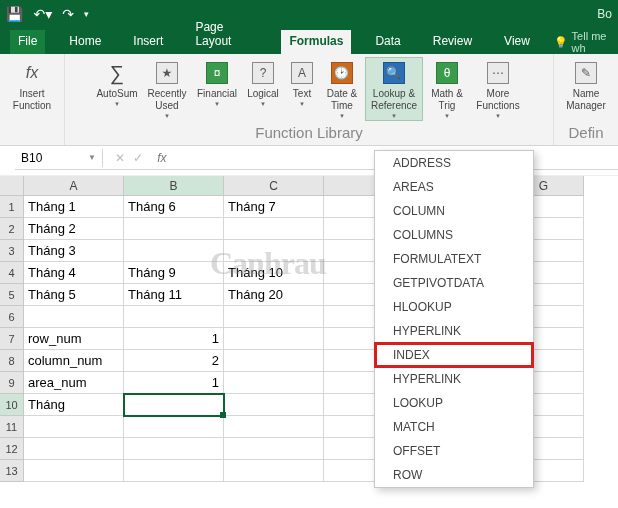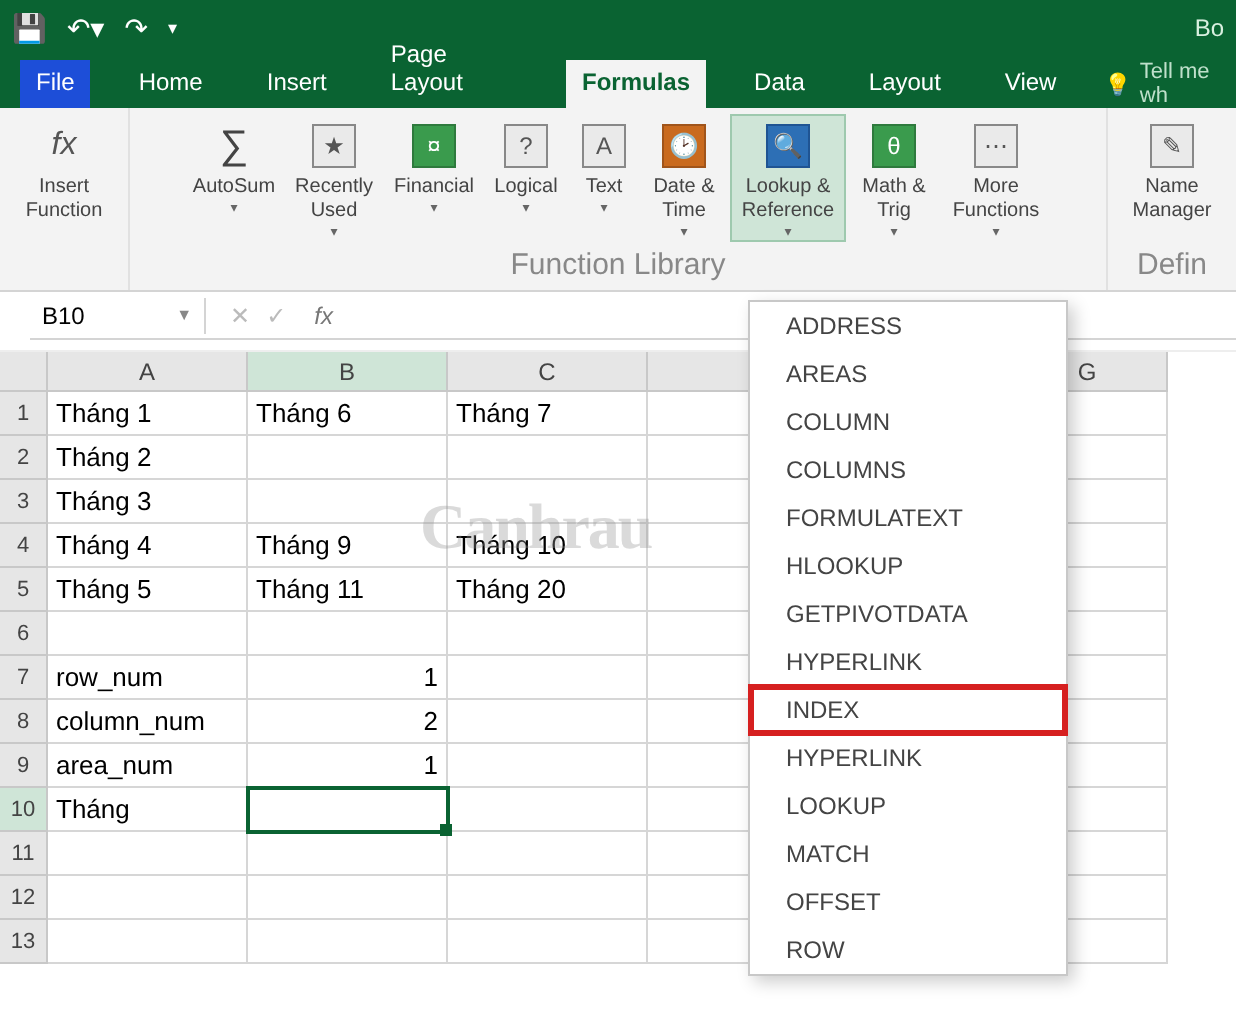--- a/index.html
+++ b/index.html
@@ -7,21 +7,21 @@
 
   
   .titlebar { background: #0a6332; height: 28px; display: flex; align-items: center; padding: 0 6px; color: #fff; }
   .titlebar .qat { display: flex; gap: 10px; align-items: center; }
   .titlebar .qat span { font-size: 14px; }
   .titlebar .doc-title { margin-left: auto; font-size: 12px; color: #d9f0e0; }
 
   
   .tabs { background: #0a6332; height: 26px; display: flex; align-items: flex-end; padding-left: 10px; gap: 16px; }
   .tabs .tab { color: #fff; padding: 4px 8px 6px 8px; font-size: 12px; cursor: pointer; }
-  .tabs .tab.file { background: #1d4ed8; }
+  .tabs .tab.file { background: #15803d; }
   .tabs .tab.active { background: #f3f3f3; color: #0a6332; font-weight: 600; }
   .tabs .tell { color: #bfe0cb; font-size: 11px; display: flex; align-items: center; gap: 4px; }
   .tabs .bulb { font-size: 11px; }
 
   
   .ribbon { background: #f3f3f3; border-bottom: 1px solid #d4d4d4; height: 92px; display: flex; position: relative; }
   .group { border-right: 1px solid #e1e1e1; padding: 4px 6px 2px 6px; display: flex; flex-direction: column; align-items: center; justify-content: space-between; }
   .group-body { display: flex; gap: 4px; flex: 1; align-items: flex-start; }
   .rbtn { display: flex; flex-direction: column; align-items: center; width: 52px; padding-top: 2px; cursor: pointer; }
   .rbtn.small { width: 46px; }
@@ -75,21 +75,21 @@
   <div class="doc-title">Bo</div>
 </div>
 
 <div class="tabs">
   <div class="tab file">File</div>
   <div class="tab">Home</div>
   <div class="tab">Insert</div>
   <div class="tab">Page Layout</div>
   <div class="tab active">Formulas</div>
   <div class="tab">Data</div>
-  <div class="tab">Layout</div>
+  <div class="tab">Review</div>
   <div class="tab">View</div>
   <div class="tell">
       <span class="bulb">💡</span>
       <span>Tell me wh</span>
     </div>
 </div>
 
 <div class="ribbon">
   <div class="group">
     <div class="group-body">
@@ -317,22 +317,22 @@
     <div class="cell"></div>
     <div class="cell"></div>
 </div>
 
 <div class="dropdown">
   <div class="item">ADDRESS</div>
   <div class="item">AREAS</div>
   <div class="item">COLUMN</div>
   <div class="item">COLUMNS</div>
   <div class="item">FORMULATEXT</div>
+  <div class="item">GETPIVOTDATA</div>
   <div class="item">HLOOKUP</div>
-  <div class="item">GETPIVOTDATA</div>
   <div class="item">HYPERLINK</div>
   <div class="item highlight">INDEX</div>
   <div class="item">HYPERLINK</div>
   <div class="item">LOOKUP</div>
   <div class="item">MATCH</div>
   <div class="item">OFFSET</div>
   <div class="item">ROW</div>
 
 </div>
 

